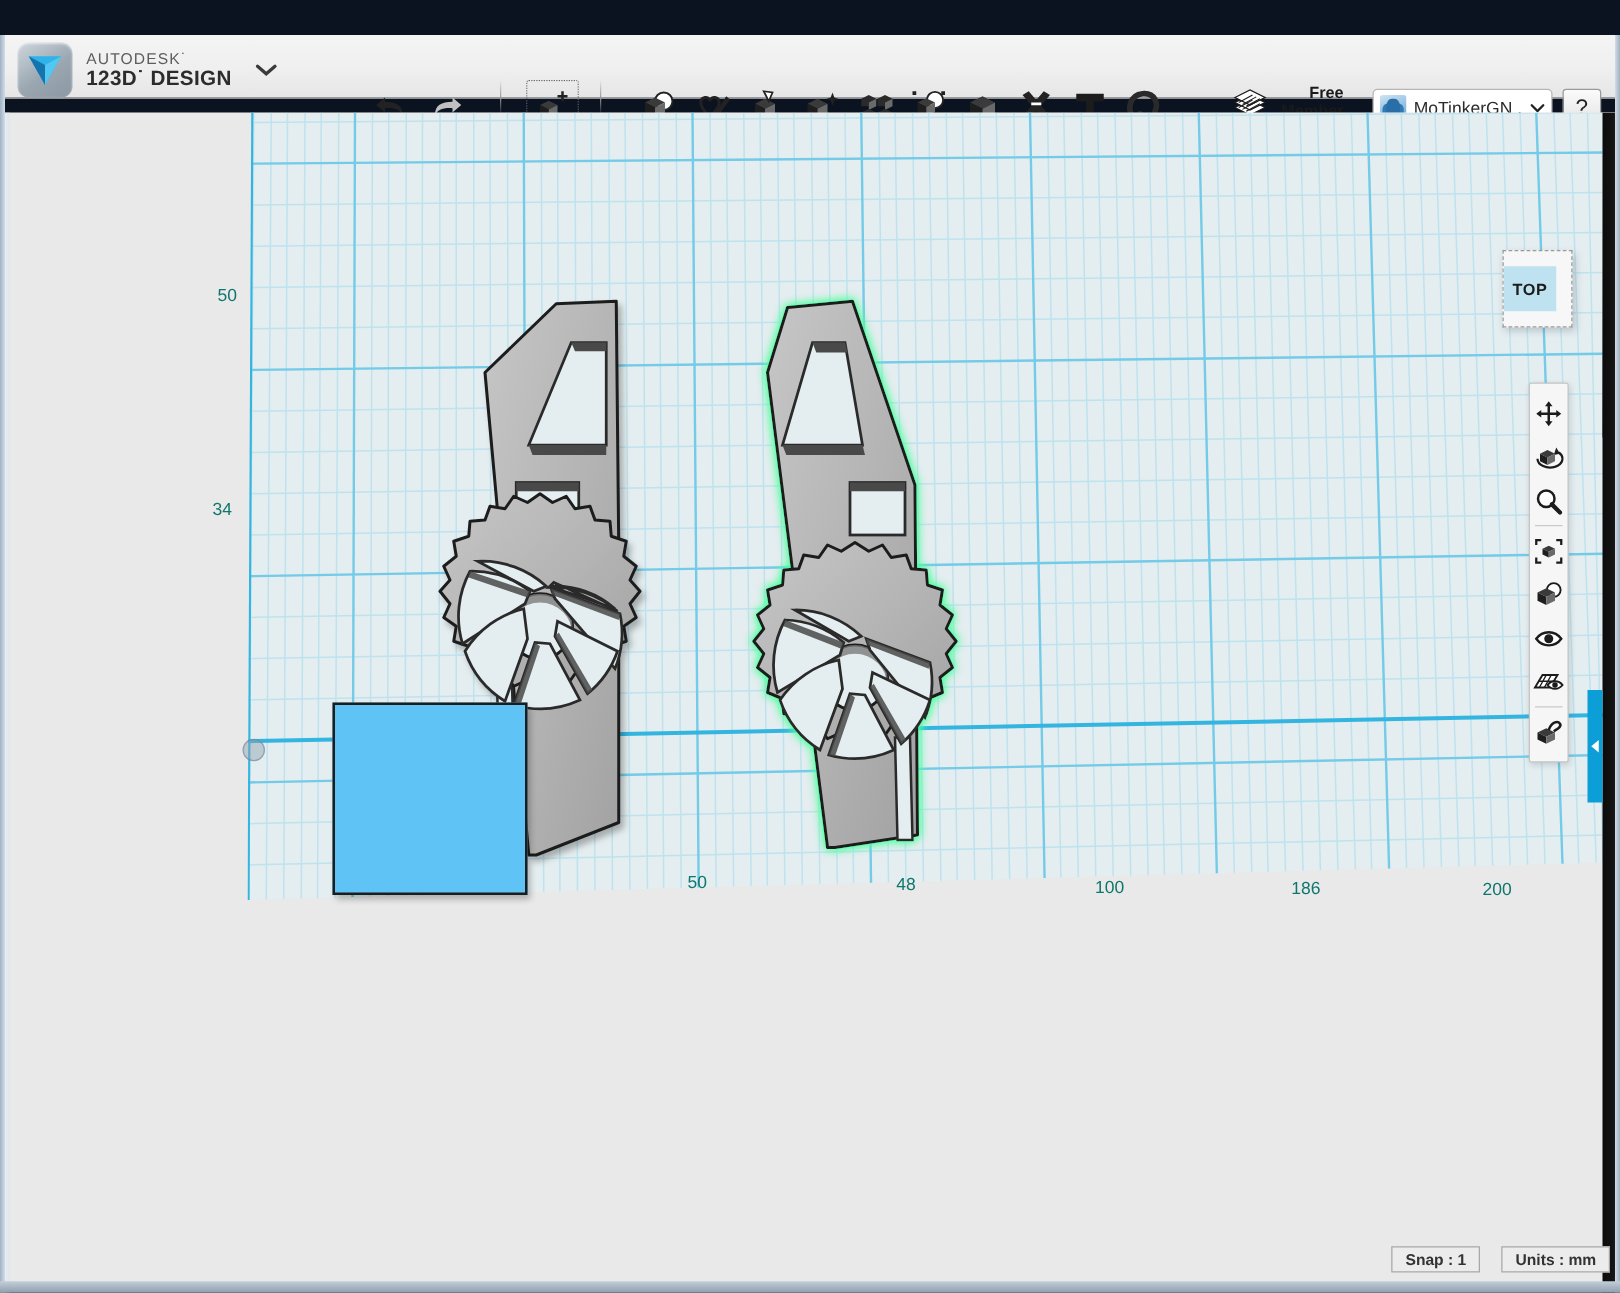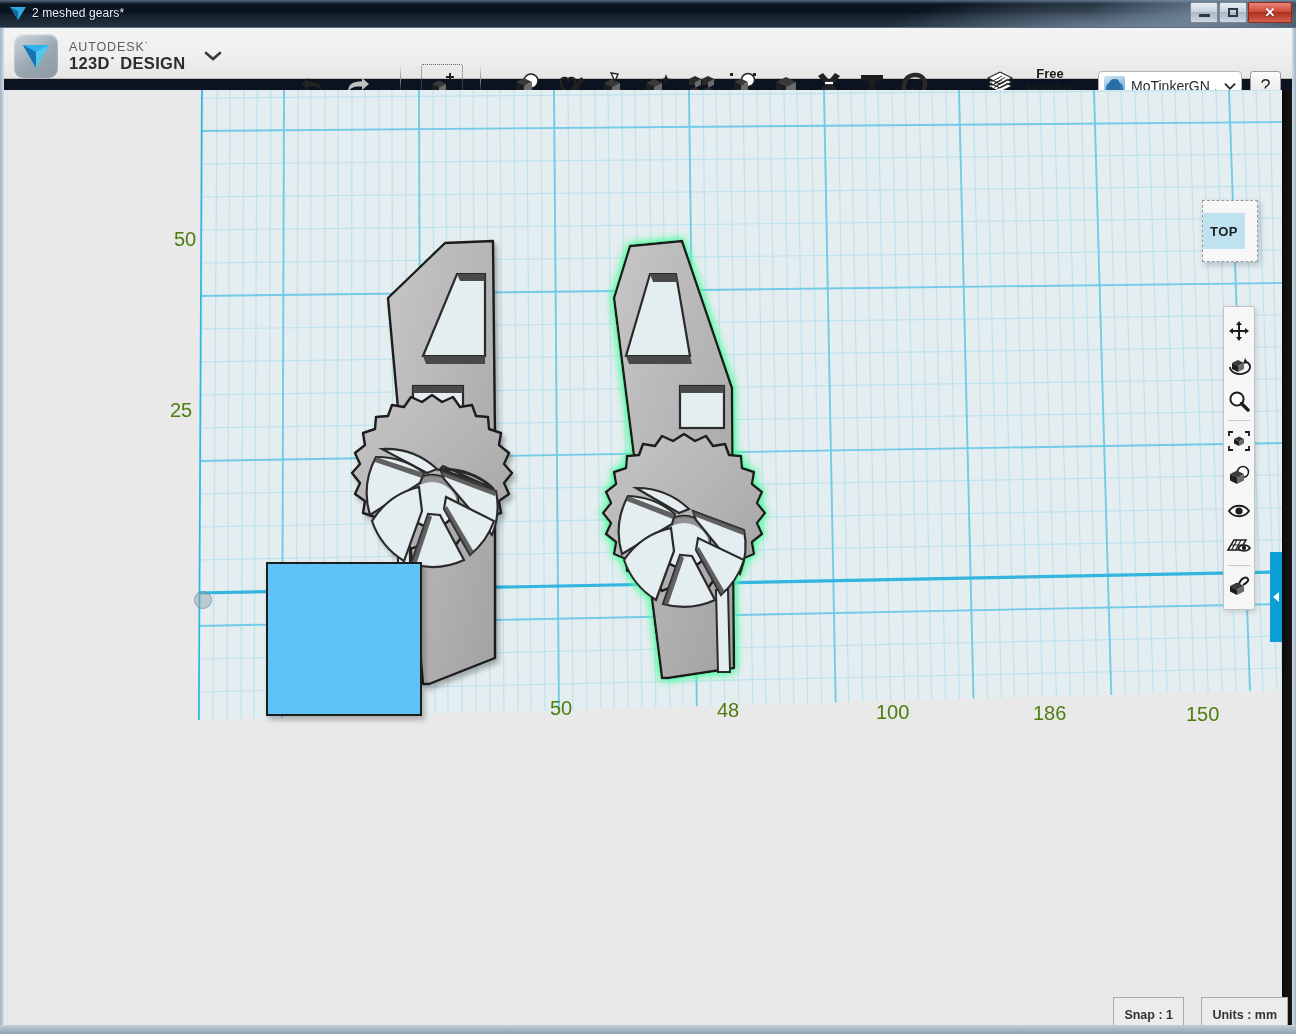--- a/index.html
+++ b/index.html
@@ -81,21 +81,21 @@
   .tbtn .drop-tri {
     position: absolute; right: 3px; bottom: 2px;
     width: 0; height: 0;
     border-left: 5px solid transparent; border-bottom: 5px solid #a8a8a8;
   }
   .member {
     position: absolute; left: 985px; top: 38px;
     display: flex; align-items: center; gap: 10px;
   }
   .member-text {
-    font-size: 13px; font-weight: bold; color: #1a1a1a; line-height: 1.18; text-align: center;
+    font-size: 13px; font-weight: bold; color: #1a1a1a; line-height: 1.18; text-align: right;
   }
   .user-box {
     position: absolute; left: 1098px; top: 43px;
     width: 144px; height: 30px; border: 1px solid #b6b6b6; border-radius: 4px;
     background: #ffffff; display: flex; align-items: center; padding: 0 5px; gap: 6px;
   }
   .user-avatar {
     width: 21px; height: 21px; border-radius: 2px; flex: 0 0 auto;
     background: linear-gradient(160deg,#cfe3f2 0%, #93c2e3 50%, #5f9ec9 100%);
     position: relative; overflow: hidden;
@@ -138,21 +138,21 @@
   .grid-pane svg { display: block; }
 
   .origin-dot {
     position: absolute; left: 194px; top: 501px; width: 18px; height: 18px;
     border-radius: 50%;
     background: rgba(140,160,175,0.45);
     border: 1px solid rgba(110,135,155,0.6);
   }
 
   .axis-label {
-    position: absolute; color: #4d7c0f; font-size: 20px; font-weight: normal;
+    position: absolute; color: #0f766e; font-size: 14px; font-weight: normal;
   }
 
   
   .model-layer { position:absolute; left:0; top:0; width:1296px; height:944px; }
 
   
   .blue-box {
     position: absolute; left: 266px; top: 472px; width: 156px; height: 154px;
     background: #5fc3f5; border: 2px solid #1c1c1c;
     box-shadow: 3px 4px 5px rgba(0,0,0,.25);
@@ -188,21 +188,21 @@
     background: #0c9ed6; display: flex; align-items: center; justify-content: center;
   }
   .side-tab .tri {
     width:0; height:0; border-top:5px solid transparent; border-bottom:5px solid transparent;
     border-right:6px solid #ffffff;
   }
 
   
   .status { position: absolute; left: 0; bottom: 13px; width: 1296px; height: 24px; }
   .status-pill {
-    position: absolute; height: 36px; border: 1px solid #a8a8a8;
+    position: absolute; height: 21px; border: 1px solid #a8a8a8;
     background: #ececec; display: flex; align-items: center; justify-content: center;
     font-size: 12.5px; color: #333; font-weight: bold; padding: 0 10px;
   }
   #snap-pill { right: 112px; }
   #units-pill { right: 8px; }
 
   .win-bottom {
     position: absolute; left: 0; bottom: 0; width: 1296px; height: 9px;
     background: linear-gradient(to bottom, #c3ced8, #8ea0b0);
   }
@@ -213,39 +213,20 @@
   .win-right-rail {
     position:absolute; right:0; top:28px; width:4px; height:1006px;
     background: linear-gradient(to left,#9fb2c3,#d3dde6);
   }
 </style>
 </head>
 <body>
 
 <div id="app">
 
-  <div class="titlebar">
-    <div class="frame-edge"></div>
-    <svg class="tb-logo" viewBox="0 0 16 15">
-      <polygon points="0,1 16,1 8,14" fill="#2ea8e0"></polygon>
-      <polygon points="0,1 8,14 8,5" fill="#17679c"></polygon>
-    </svg>
-    <div class="tb-title">2 meshed gears*</div>
-    <div class="win-btns">
-      <div class="win-btn">
-        <div class="win-min"></div>
-      </div>
-      <div class="win-btn">
-        <div class="win-max"></div>
-      </div>
-      <div class="win-btn close">
-        <div class="win-glyph">✕</div>
-      </div>
-    </div>
-  </div>
 
   <div class="toolbar">
 
     <div class="brand">
       <div class="brand-icon">
         <svg width="30" height="30" viewBox="0 0 30 30">
           <polygon points="2,4 28,4 15,27" fill="#2fb3e8"></polygon>
           <polygon points="2,4 15,27 15,11" fill="#1573ad"></polygon>
           <polygon points="15,11 28,4 15,27" fill="#52c7f2"></polygon>
         </svg>
@@ -668,23 +649,23 @@
         </g>
       </svg>
     </div>
 
     <div class="blue-box"></div>
 
     <div class="axis-label" style="left:550px; top:607px">50</div>
     <div class="axis-label" style="left:717px; top:609px">48</div>
     <div class="axis-label" style="left:876px; top:611px">100</div>
     <div class="axis-label" style="left:1033px; top:612px">186</div>
-    <div class="axis-label" style="left:1186px; top:613px">150</div>
+    <div class="axis-label" style="left:1186px; top:613px">200</div>
     <div class="axis-label" style="left:174px; top:138px">50</div>
-    <div class="axis-label" style="left:170px; top:309px">25</div>
+    <div class="axis-label" style="left:170px; top:309px">34</div>
 
     <div class="viewcube">
       <div class="viewcube-face">TOP</div>
     </div>
 
     <div class="navbar">
       <div class="navbtn">
         <svg width="22" height="22" viewBox="0 0 22 22">
           <path d="M11 1 L14 5 H12 V10 H17 V8 L21 11 L17 14 V12 H12 V17 H14 L11 21 L8 17 H10 V12 H5 V14 L1 11 L5 8 V10 H10 V5 H8 Z" fill="#1c1c1c"></path>
         </svg>

